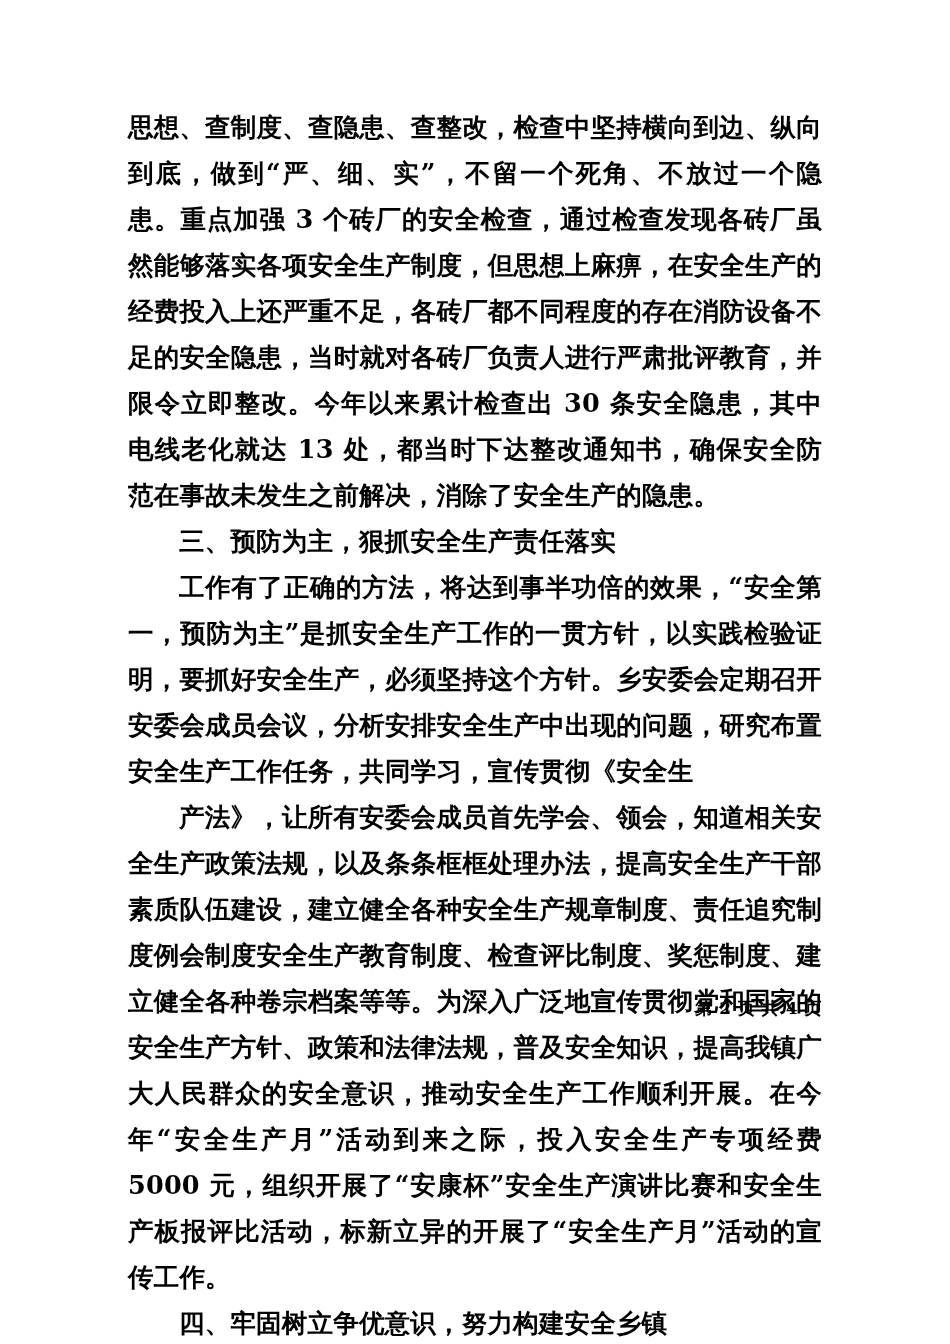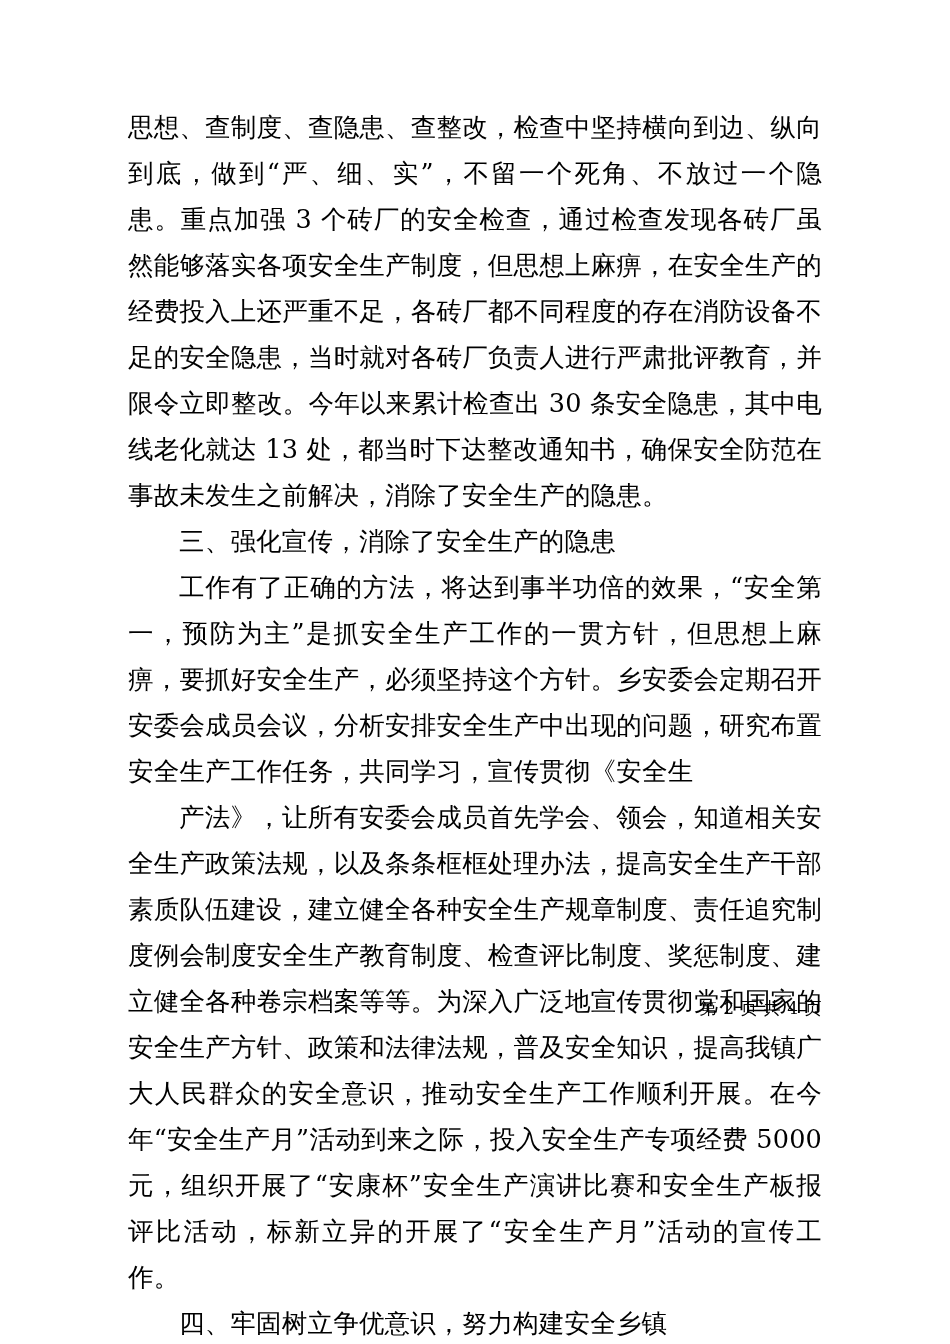--- a/index.html
+++ b/index.html
@@ -15,20 +15,21 @@
     position: relative;
     overflow: hidden;
   }
   .page {
     position: absolute;
     left: 0;
     top: 0;
     width: 950px;
     height: 1092px;
     box-sizing: border-box;
+    font-weight: bold;
   }
   .content {
     position: absolute;
     left: 128px;
     top: 104px;
     width: 694px;
   }
   .para {
     font-size: 25.5px;
     line-height: 46px;
@@ -52,20 +53,20 @@
     color: #000;
     letter-spacing: 0.5px;
   }
 </style>
 </head>
 <body>
 
 <div class="page">
   <div class="content">
     <p class="para">思想、查制度、查隐患、查整改，检查中坚持横向到边、纵向到底，做到“严、细、实”，不留一个死角、不放过一个隐患。重点加强 3 个砖厂的安全检查，通过检查发现各砖厂虽然能够落实各项安全生产制度，但思想上麻痹，在安全生产的经费投入上还严重不足，各砖厂都不同程度的存在消防设备不足的安全隐患，当时就对各砖厂负责人进行严肃批评教育，并限令立即整改。今年以来累计检查出 30 条安全隐患，其中电线老化就达 13 处，都当时下达整改通知书，确保安全防范在事故未发生之前解决，消除了安全生产的隐患。</p>
-    <p class="para indent">三、强化宣传，消除了安全生产的隐患</p>
-    <p class="para indent">工作有了正确的方法，将达到事半功倍的效果，“安全第一，预防为主”是抓安全生产工作的一贯方针，但思想上麻痹，要抓好安全生产，必须坚持这个方针。乡安委会定期召开安委会成员会议，分析安排安全生产中出现的问题，研究布置安全生产工作任务，共同学习，宣传贯彻《安全生</p>
+    <p class="para indent">三、预防为主，狠抓安全生产责任落实</p>
+    <p class="para indent">工作有了正确的方法，将达到事半功倍的效果，“安全第一，预防为主”是抓安全生产工作的一贯方针，以实践检验证明，要抓好安全生产，必须坚持这个方针。乡安委会定期召开安委会成员会议，分析安排安全生产中出现的问题，研究布置安全生产工作任务，共同学习，宣传贯彻《安全生</p>
     <p class="para indent">产法》，让所有安委会成员首先学会、领会，知道相关安全生产政策法规，以及条条框框处理办法，提高安全生产干部素质队伍建设，建立健全各种安全生产规章制度、责任追究制度例会制度安全生产教育制度、检查评比制度、奖惩制度、建立健全各种卷宗档案等等。为深入广泛地宣传贯彻党和国家的安全生产方针、政策和法律法规，普及安全知识，提高我镇广大人民群众的安全意识，推动安全生产工作顺利开展。在今年“安全生产月”活动到来之际，投入安全生产专项经费 5000 元，组织开展了“安康杯”安全生产演讲比赛和安全生产板报评比活动，标新立异的开展了“安全生产月”活动的宣传工作。</p>
     <p class="para indent">四、牢固树立争优意识，努力构建安全乡镇</p>
 
   </div>
   <div class="footer">第 2 页 共 4 页</div>
 </div>
 
 </body></html>

